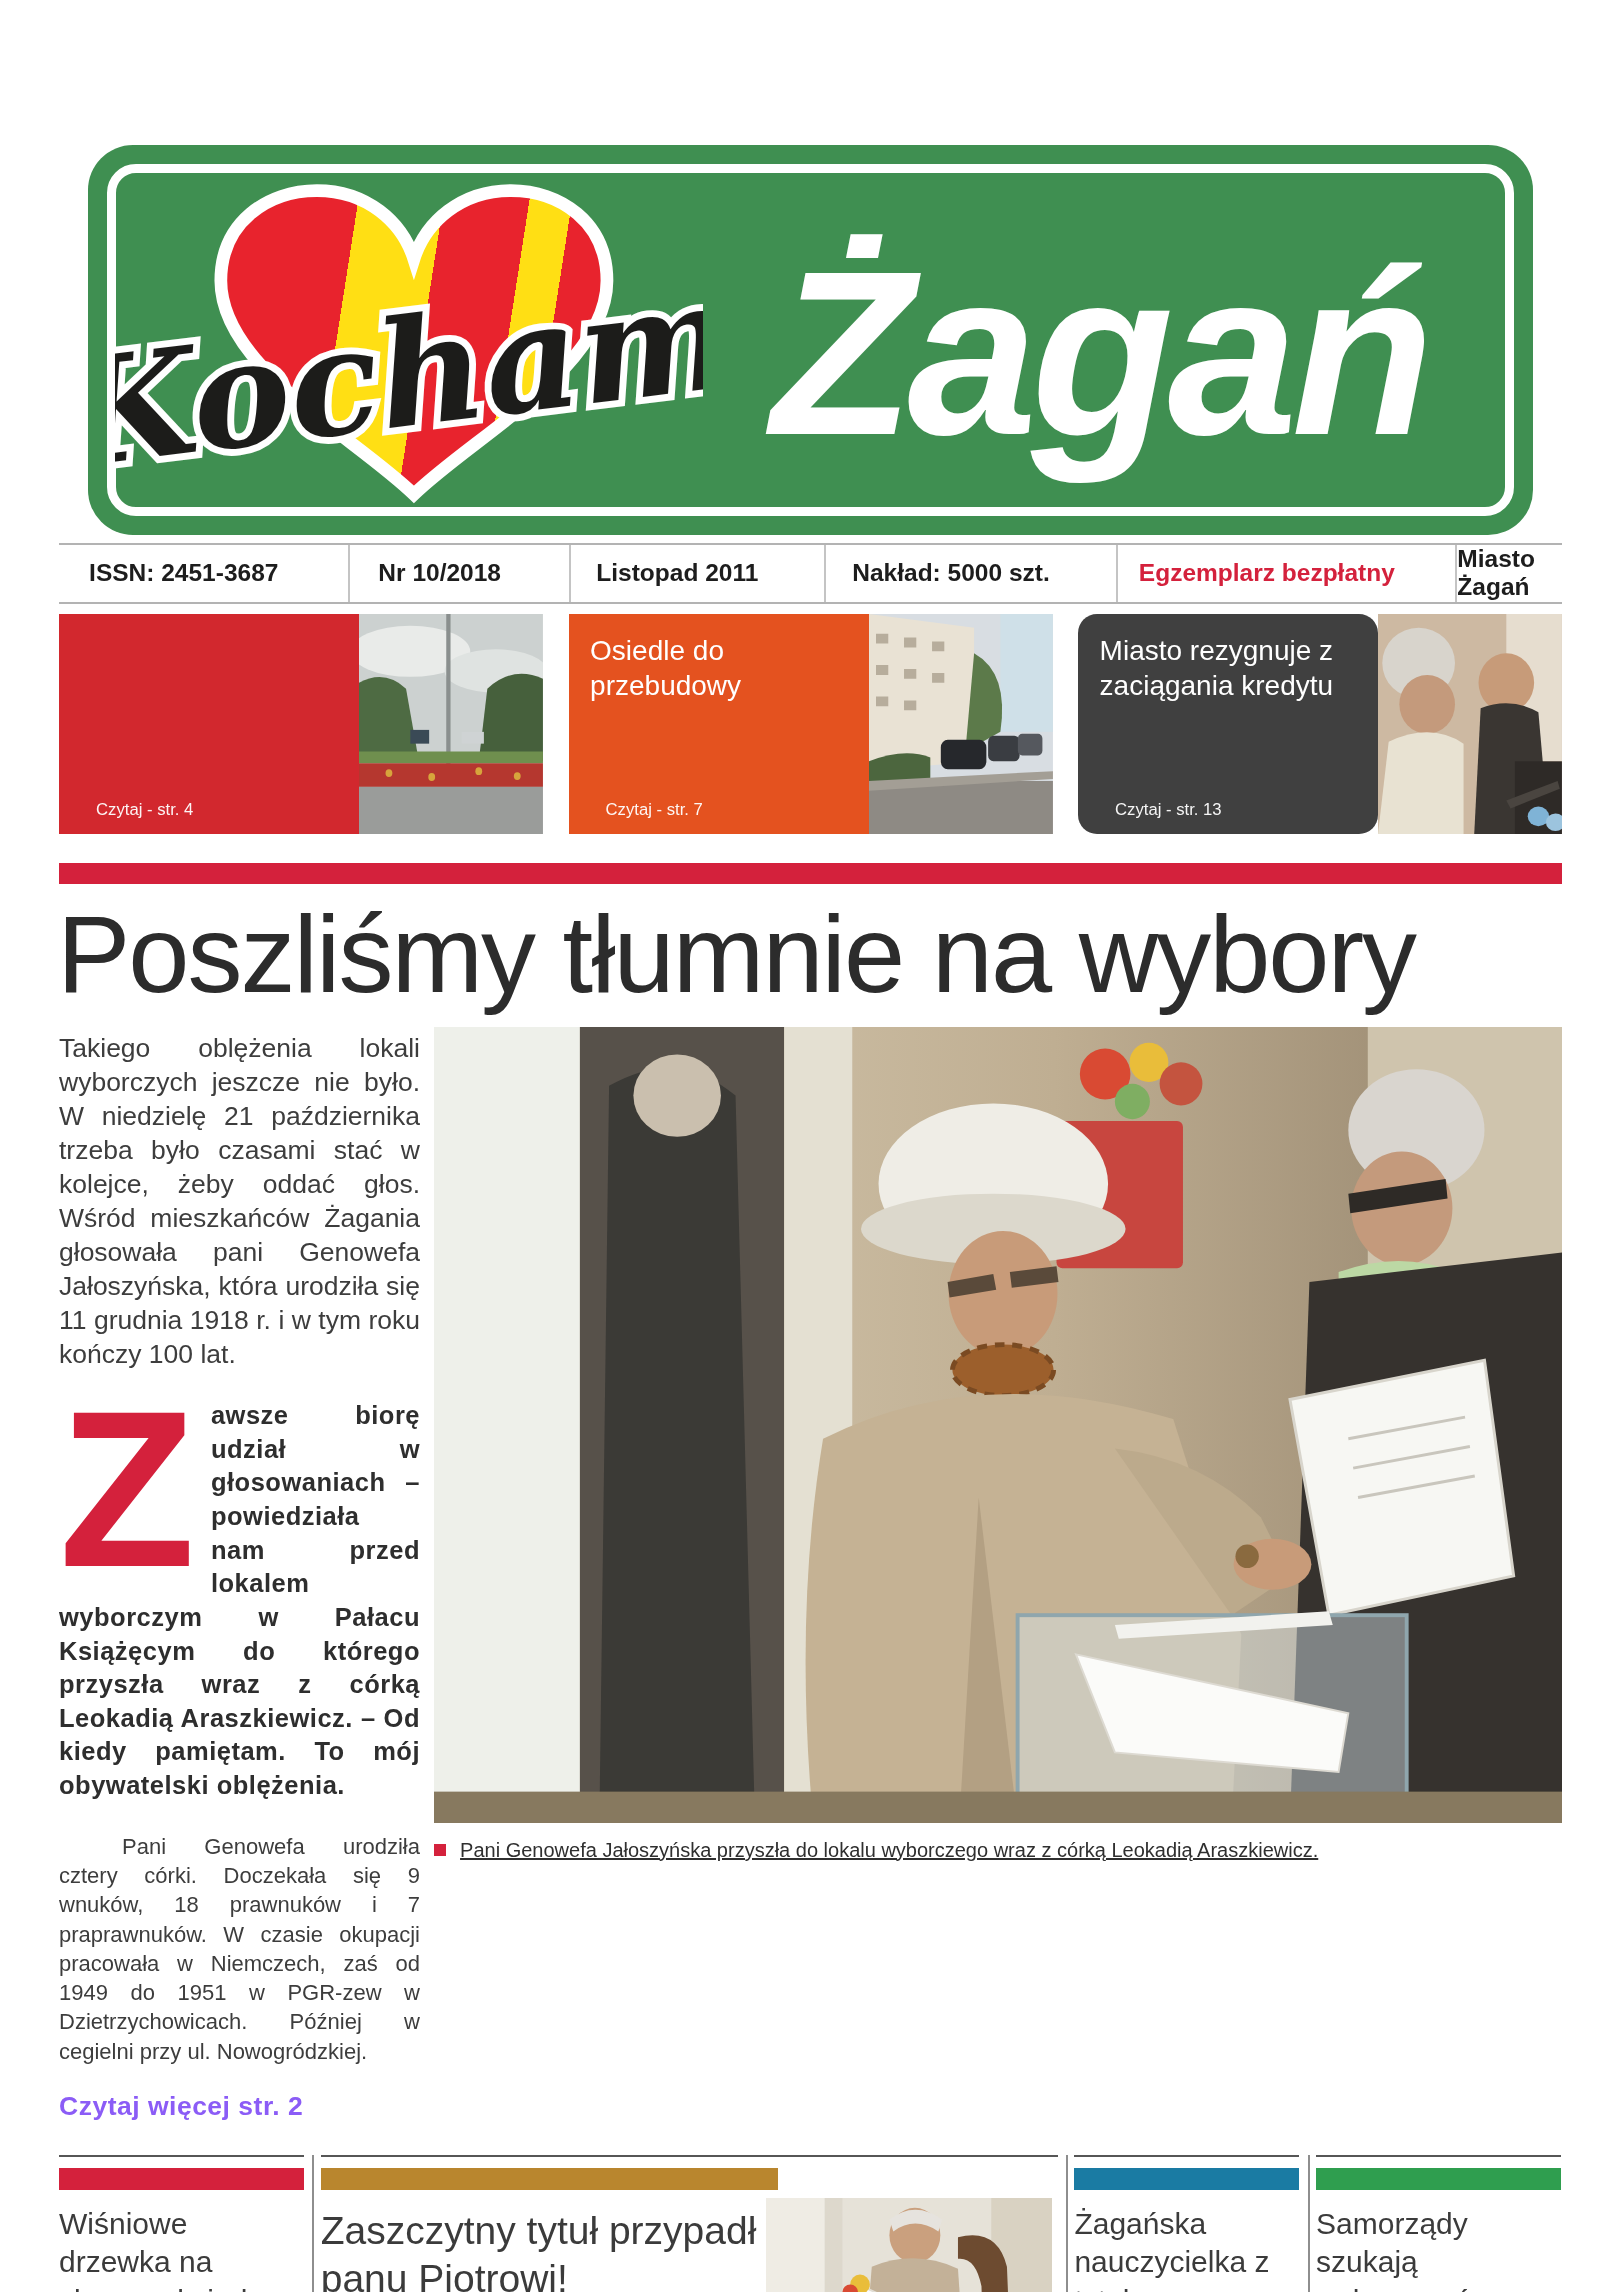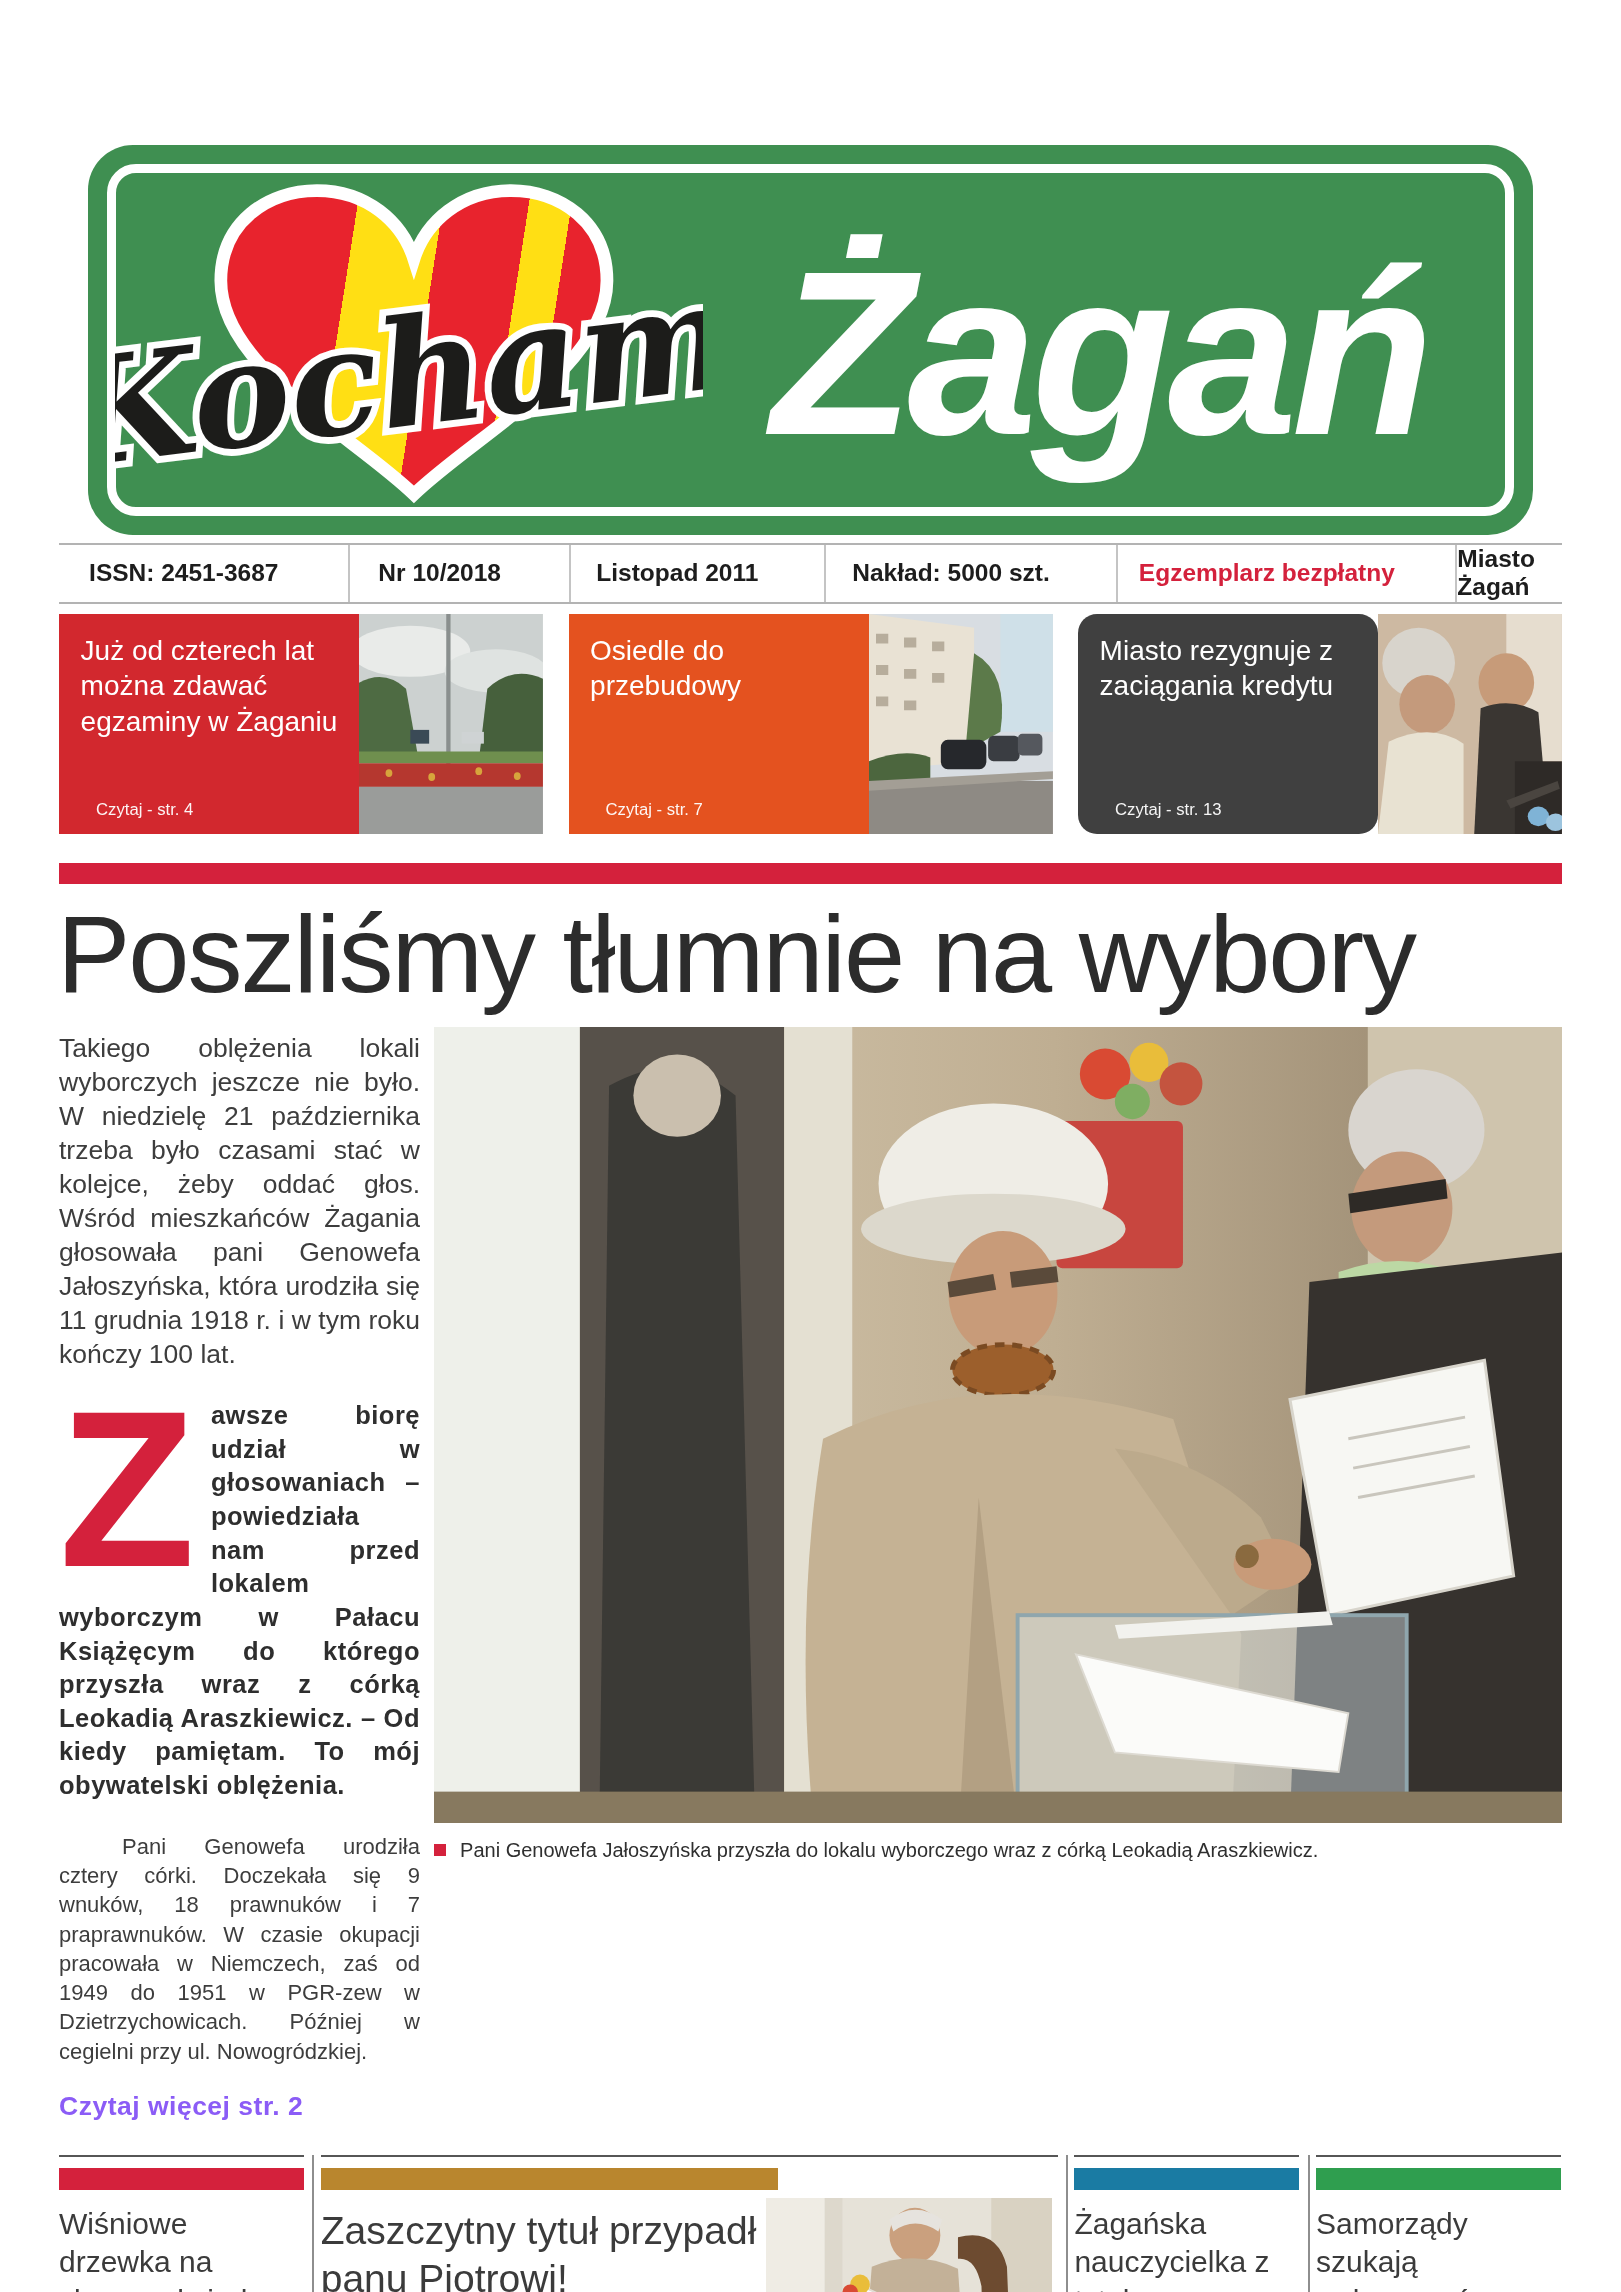--- a/index.html
+++ b/index.html
@@ -38,21 +38,21 @@
   .main{margin:15.7px 59px 0;display:flex;gap:13.7px;align-items:flex-start;}
   .lead{flex:0 0 361px;}
   .intro{margin:3.9px 0 0;font-size:26.5px;line-height:1.285;text-align:justify;color:#3d3d3d;}
   .quote{margin-top:27.4px;}
   .dropcap{float:left;font-size:223px;line-height:.72;font-weight:700;margin:9.8px 15.7px 0 0;}
   .quote p{margin:0;font-size:25.5px;font-weight:700;line-height:1.32;letter-spacing:0.5px;text-align:justify;color:#2e2e2e;}
   .smallpara{margin:29px 0 0;font-size:22px;line-height:1.33;text-align:justify;color:#3d3d3d;text-indent:63px;}
   .readmore{margin-top:25.5px;font-size:26.5px;font-weight:700;color:#8b5cf6;letter-spacing:0.5px;}
   .main-right{flex:1;}
   .main-photo{display:block;width:100%;height:796px;}
-  .caption{margin-top:15.7px;display:flex;align-items:flex-start;gap:13.7px;font-size:20px;color:#2f2f2f;}
+  .caption{margin-top:15.7px;display:flex;align-items:flex-start;gap:13.7px;font-size:20px;color:#2f2f2f;text-decoration:underline;}
   .caption .csq{flex:0 0 12.7px;width:12.7px;height:12.7px;margin-top:4.9px;}
 
   
   .bottom{position:relative;margin:33px 59px 0;display:grid;grid-template-columns:245px 737px 225px 245px;column-gap:16.7px;}
   .vd{position:absolute;top:0;width:2px;height:345px;background:#8e8e8e;}
   .vd1{left:253px}.vd2{left:1007px}.vd3{left:1249px}
   .bcol{position:relative;}
   .rule{height:2px;background:#565656;}
   .bar{height:21.6px;margin-top:10.8px;}
   .bcol h2{margin:15.7px 0 0;font-size:30px;font-weight:400;color:#3b3b3b;line-height:1.27;}
@@ -96,21 +96,20 @@
     <div class="info-cell ic2">Listopad 2011</div>
     <div class="info-cell ic3">Nakład: 5000 szt.</div>
     <div class="info-cell ic4" style="color: rgb(212, 33, 60); text-align: right;">Egzemplarz bezpłatny</div>
     <div class="info-cell ic5">Miasto Żagań</div>
   </div>
 
   <div class="teasers">
 
     <div class="teaser">
       <div class="tbox" style="background-color: rgb(210, 40, 46);">
-        <p class="ttitle">Już od czterech lat można zdawać egzaminy w Żaganiu</p>
         <div class="tpage">Czytaj - str. 4</div>
       </div>
       <div class="tphoto">
         <svg viewBox="0 0 215 224" preserveAspectRatio="none">
           <rect width="215" height="224" fill="#ccd1d0"></rect>
           <ellipse cx="60" cy="38" rx="70" ry="26" fill="#e9ebe9"></ellipse>
           <ellipse cx="160" cy="58" rx="60" ry="22" fill="#dfe3e1"></ellipse>
           <path d="M0,150 L0,70 Q30,56 55,76 L70,150 Z" fill="#4e6b43"></path>
           <path d="M215,150 L215,66 Q180,52 150,76 L140,150 Z" fill="#46603c"></path>
           <rect x="102" y="0" width="5" height="160" fill="#8a8f8e"></rect>

